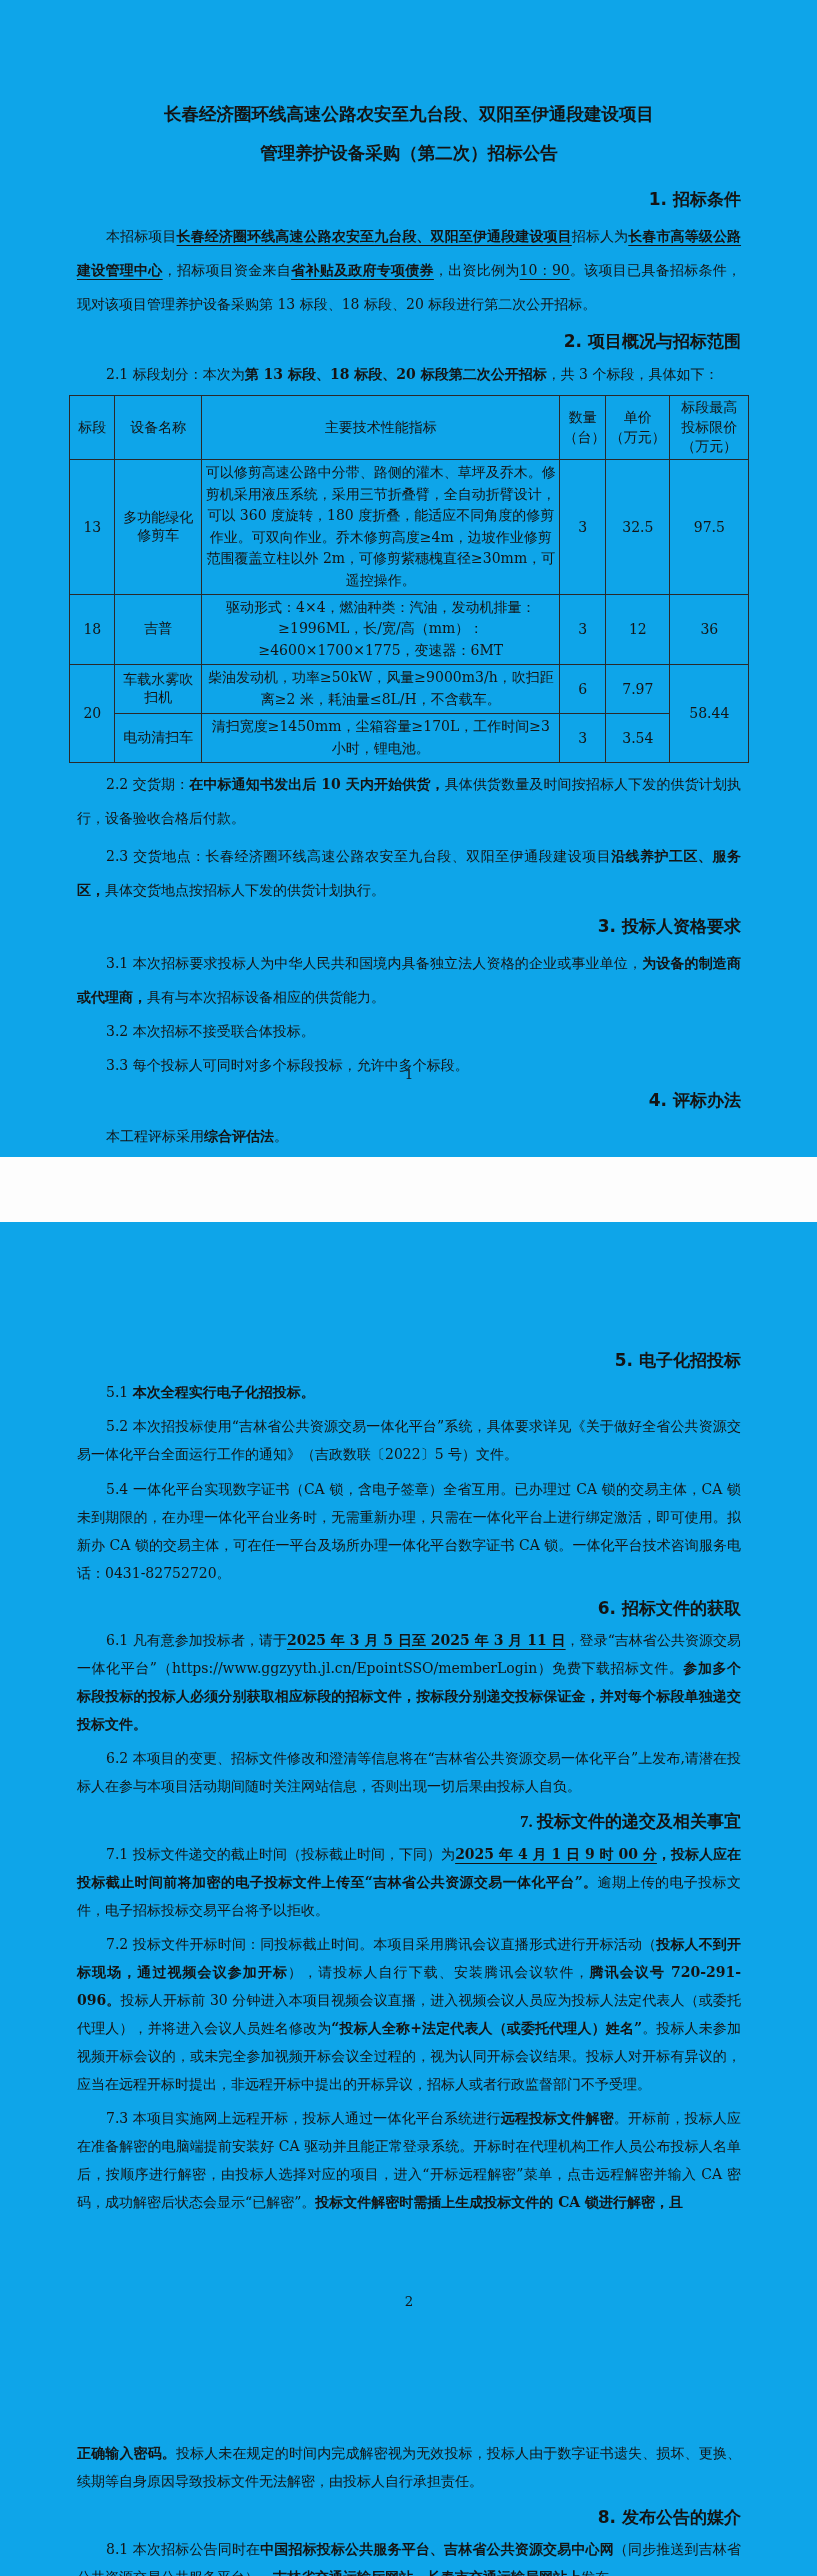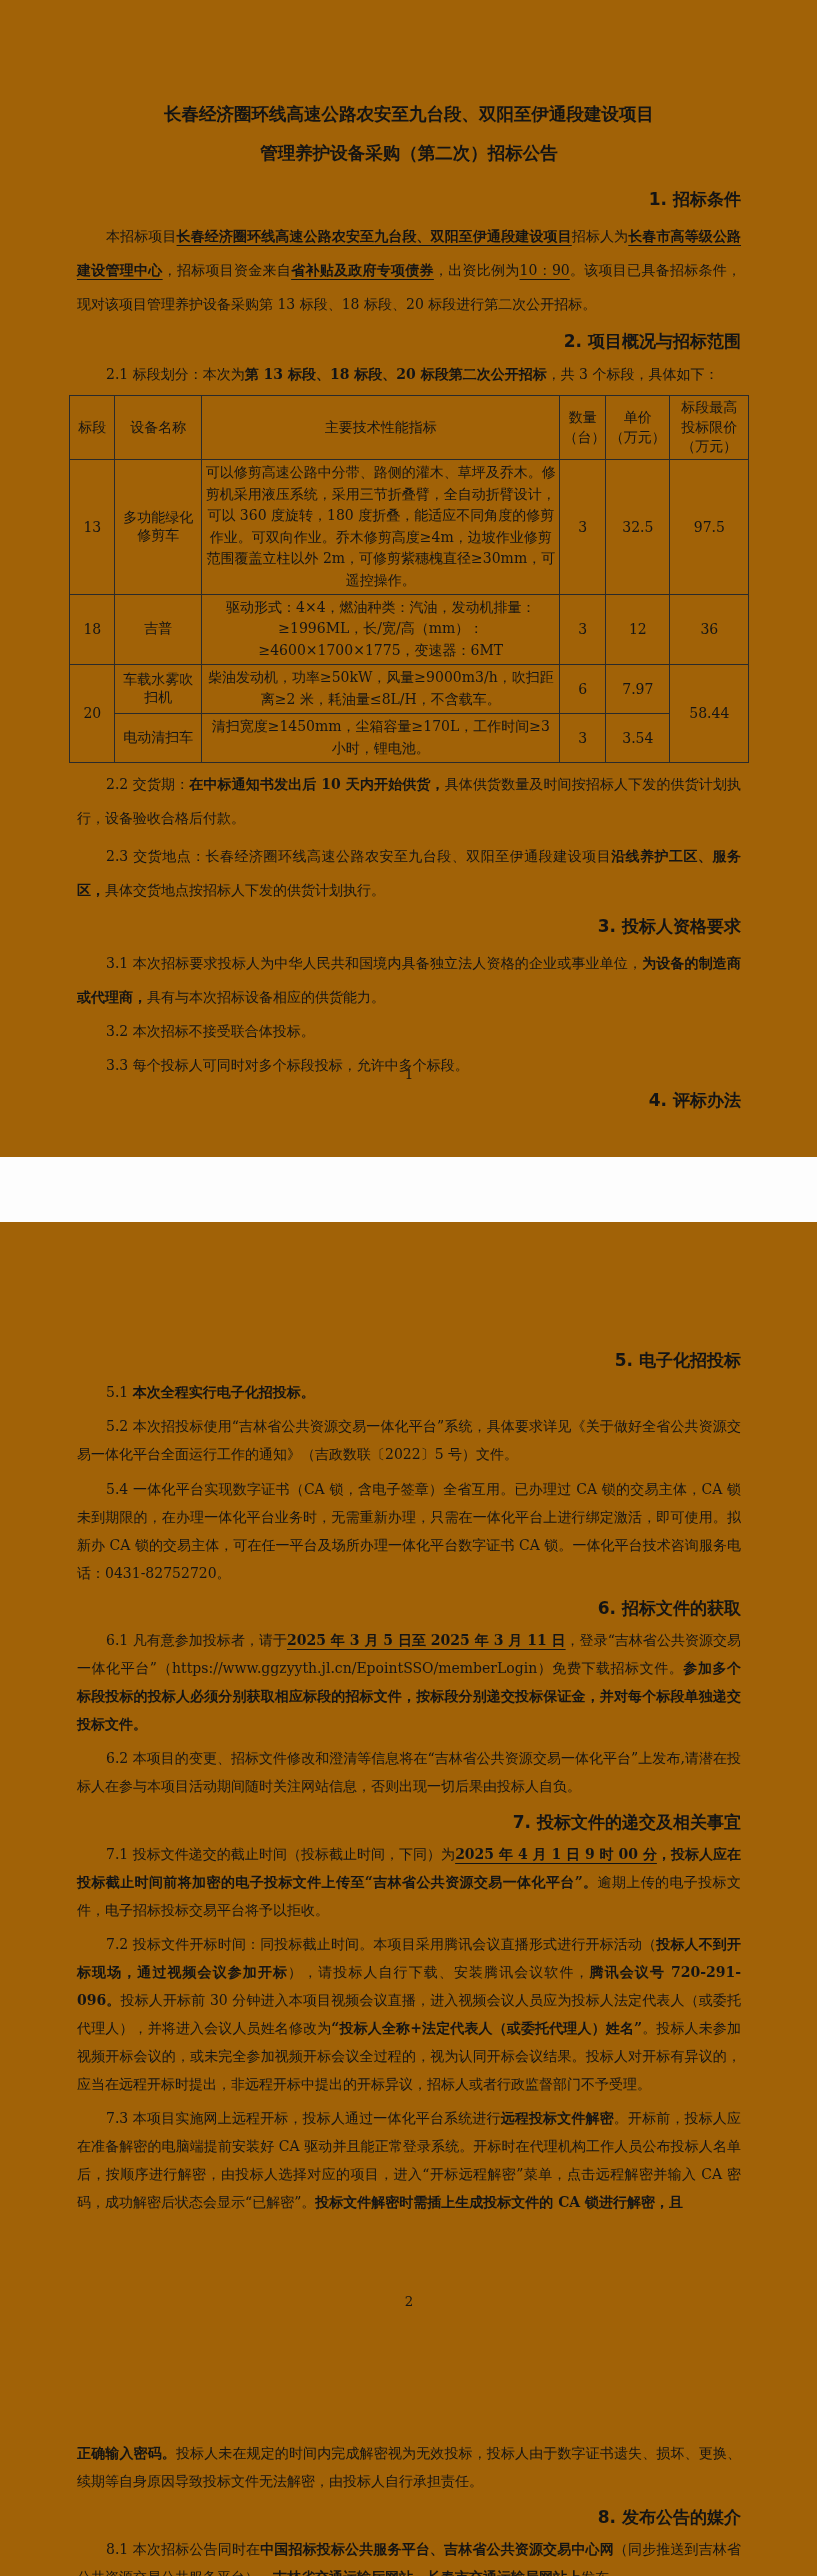--- a/index.html
+++ b/index.html
@@ -1,19 +1,19 @@
 <!DOCTYPE html>
 <html style="font-size:8.2px"><head>
 <meta charset="utf-8">
 <style>
   html,body{margin:0;padding:0;}
   body{width:818px;height:3470px;background:#e9e9e9;position:relative;
        font-family:"DejaVu Serif","Liberation Serif",serif;color:#141414;}
   .doc{position:absolute;left:0;top:0;width:818px;height:3470px;background:#fdfdfd;overflow:hidden;}
-  .page{position:absolute;left:0;width:818px;height:1157px;background:#a16207;}
+  .page{position:absolute;left:0;width:818px;height:1157px;background:#0ea5e9;}
   #page1{top:0;} #page2{top:1222px;} #page3{top:2313px;}
   .inner{padding:0 77px;}
   .title-line{font-family:"DejaVu Sans","Liberation Sans",sans-serif;font-weight:bold;
       font-size:17.5px;line-height:39px;text-align:center;margin:0;}
   .sec-h{font-family:"DejaVu Sans","Liberation Sans",sans-serif;font-weight:bold;
       font-size:17px;line-height:24px;margin:14.4px 0 0 0;text-align:right;}
   p.body{font-size:14px;line-height:34px;margin:7.2px 0 0 0;text-align:justify;text-indent:29px;}
   p.body.noindent{text-indent:0;}
   #page2 p.body, #page3 p.body{line-height:28px;margin-top:6.2px;}
   .b{font-weight:bold;}
@@ -105,36 +105,37 @@
 
       <p class="body" style="margin-top:4.1px;"><span>2.2 交货期：</span><span class="b">在中标通知书发出后 10 天内开始供货，</span><span>具体供货数量及时间按招标人下发的供货计划执行，设备验收合格后付款。</span></p>
       <p class="body" style="margin-top:4px;"><span>2.3 交货地点：长春经济圈环线高速公路农安至九台段、双阳至伊通段建设项目</span><span class="b">沿线养护工区、服务区，</span><span>具体交货地点按招标人下发的供货计划执行。</span></p>
 
       <h2 class="sec-h" style="margin-top:7.2px;">3. 投标人资格要求</h2>
       <p class="body"><span>3.1 本次招标要求投标人为中华人民共和国境内具备独立法人资格的企业或事业单位，</span><span class="b">为设备的制造商或代理商，</span><span>具有与本次招标设备相应的供货能力。</span></p>
       <p class="body" style="margin-top:0;"><span>3.2 本次招标不接受联合体投标。</span></p>
       <p class="body" style="margin-top:0;"><span>3.3 每个投标人可同时对多个标段投标，允许中多个标段。</span></p>
 
       <h2 class="sec-h" style="margin-top:6.2px;">4. 评标办法</h2>
+      <p class="body"><span>本工程评标采用</span><span class="b">综合评估法</span><span>。</span></p>
     </div>
     <div class="pageno" id="pn1">1</div>
   </section>
 
   <section class="page" id="page2">
     <div class="inner" style="padding-top:126px;">
       <h2 class="sec-h" style="margin-top:0;">5. 电子化招投标</h2>
       <p class="body"><span>5.1 </span><span class="b">本次全程实行电子化招投标。</span></p>
       <p class="body"><span>5.2 本次招投标使用“吉林省公共资源交易一体化平台”系统，具体要求详见《关于做好全省公共资源交易一体化平台全面运行工作的通知》（吉政数联〔2022〕5 号）文件。</span></p>
       <p class="body"><span>5.4 一体化平台实现数字证书（CA 锁，含电子签章）全省互用。已办理过 CA 锁的交易主体，CA 锁未到期限的，在办理一体化平台业务时，无需重新办理，只需在一体化平台上进行绑定激活，即可使用。拟新办 CA 锁的交易主体，可在任一平台及场所办理一体化平台数字证书 CA 锁。一体化平台技术咨询服务电话：0431-82752720。</span></p>
 
       <h2 class="sec-h" style="margin-top:9.3px;">6. 招标文件的获取</h2>
       <p class="body"><span>6.1 凡有意参加投标者，请于</span><span class="b u">2025 年 3 月 5 日至 2025 年 3 月 11 日</span><span>，登录“吉林省公共资源交易一体化平台”（https://www.ggzyyth.jl.cn/EpointSSO/memberLogin）免费下载招标文件。</span><span class="b">参加多个标段投标的投标人必须分别获取相应标段的招标文件，按标段分别递交投标保证金，并对每个标段单独递交投标文件。</span></p>
       <p class="body"><span>6.2 本项目的变更、招标文件修改和澄清等信息将在“吉林省公共资源交易一体化平台”上发布,请潜在投标人在参与本项目活动期间随时关注网站信息，否则出现一切后果由投标人自负。</span></p>
 
-      <h2 class="sec-h" style="margin-top:9.3px;">7. 投标文件的递交及相关事宜</h2>
+      <h2 class="sec-h" style="margin-top:9.3px;font-family:Liberation Serif, serif;">7. 投标文件的递交及相关事宜</h2>
       <p class="body"><span>7.1 投标文件递交的截止时间（投标截止时间，下同）为</span><span class="b u">2025 年 4 月 1 日 9 时 00 分</span><span class="b">，</span><span class="b">投标人应在投标截止时间前将加密的电子投标文件上传至“吉林省公共资源交易一体化平台”。</span><span>逾期上传的电子投标文件，电子招标投标交易平台将予以拒收。</span></p>
       <p class="body"><span>7.2 投标文件开标时间：同投标截止时间。本项目采用腾讯会议直播形式进行开标活动（</span><span class="b">投标人不到开标现场，通过视频会议参加开标</span><span>），请投标人自行下载、安装腾讯会议软件，</span><span class="b">腾讯会议号 720-291-096。</span><span>投标人开标前 30 分钟进入本项目视频会议直播，进入视频会议人员应为投标人法定代表人（或委托代理人），并将进入会议人员姓名修改为</span><span class="b">“投标人全称+法定代表人（或委托代理人）姓名”</span><span>。投标人未参加视频开标会议的，或未完全参加视频开标会议全过程的，视为认同开标会议结果。投标人对开标有异议的，应当在远程开标时提出，非远程开标中提出的开标异议，招标人或者行政监督部门不予受理。</span></p>
       <p class="body"><span>7.3 本项目实施网上远程开标，投标人通过一体化平台系统进行</span><span class="b">远程投标文件解密</span><span>。开标前，投标人应在准备解密的电脑端提前安装好 CA 驱动并且能正常登录系统。开标时在代理机构工作人员公布投标人名单后，按顺序进行解密，由投标人选择对应的项目，进入“开标远程解密”菜单，点击远程解密并输入 CA 密码，成功解密后状态会显示“已解密”。</span><span class="b">投标文件解密时需插上生成投标文件的 CA 锁进行解密，且</span></p>
     </div>
     <div class="pageno" id="pn2">2</div>
   </section>
 
   <section class="page" id="page3">
     <div class="inner" style="padding-top:126px;">
       <p class="body noindent" style="margin-top:0;"><span class="b">正确输入密码。</span><span>投标人未在规定的时间内完成解密视为无效投标，投标人由于数字证书遗失、损坏、更换、续期等自身原因导致投标文件无法解密，由投标人自行承担责任。</span></p>

